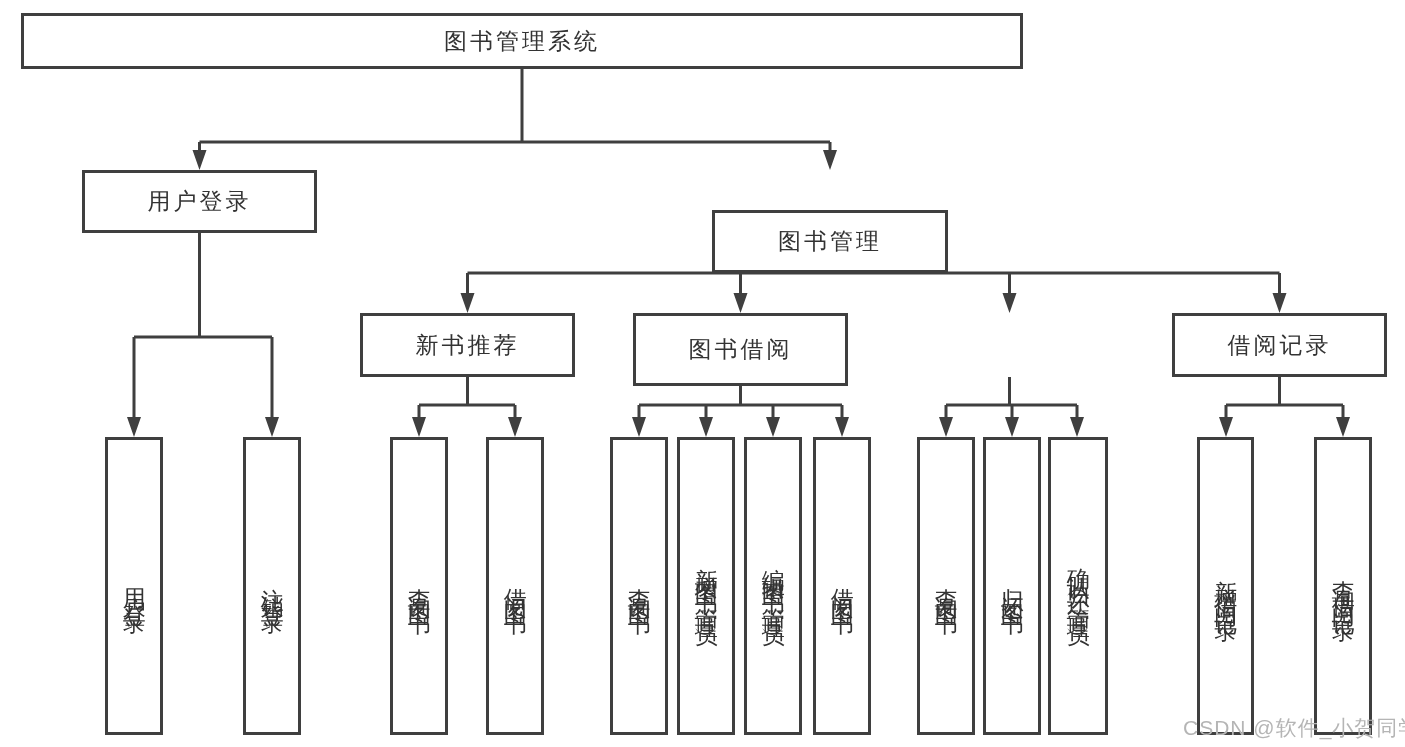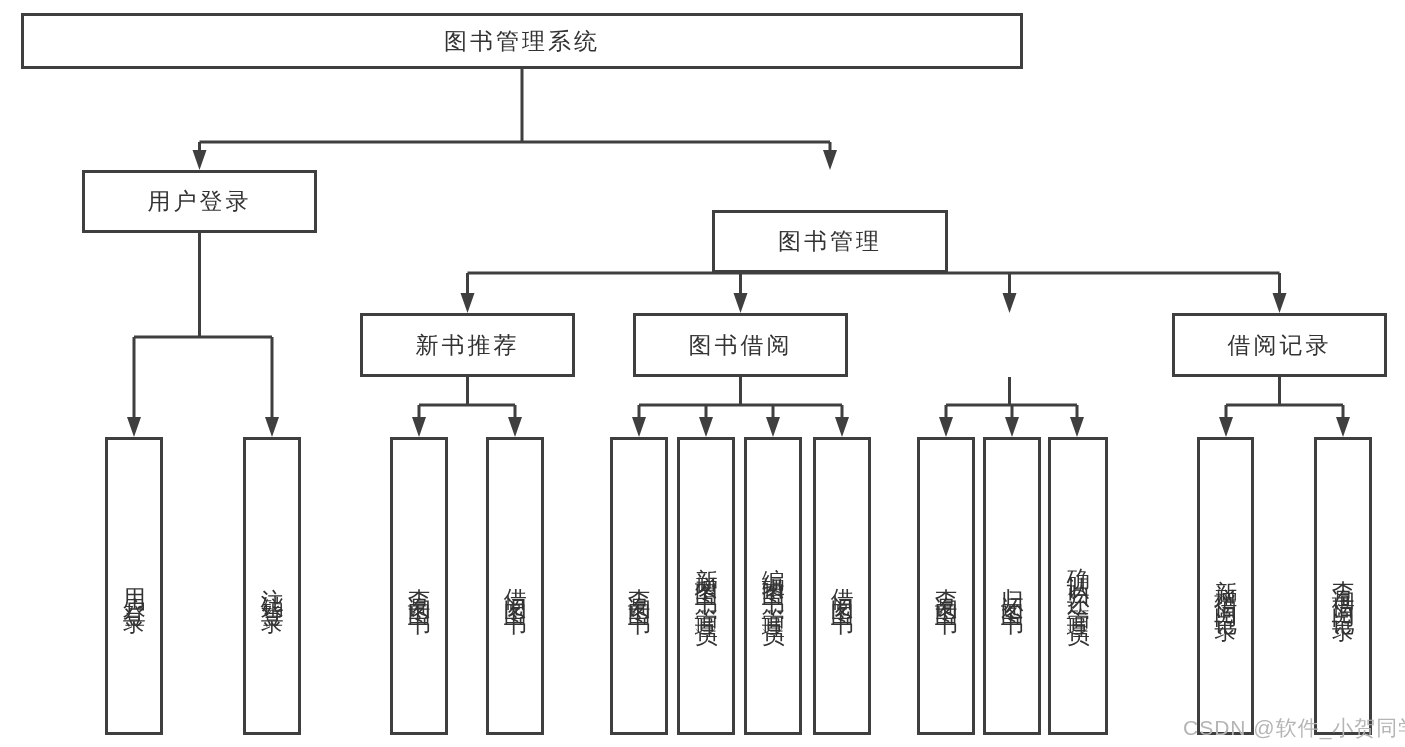--- a/index.html
+++ b/index.html
@@ -111,21 +111,21 @@
       M1336 417 L1350 417 L1343 437 Z
     "></path>
   </svg>
 
   <div class="box" style="left:21px;top:13px;width:1002px;height:56px;">图书管理系统</div>
 
   <div class="box" style="left:82px;top:170px;width:235px;height:63px;">用户登录</div>
   <div class="box" style="left:712px;top:170px;width:236px;height:63px;margin-top:40px;">图书管理</div>
 
   <div class="box" style="left:360px;top:313px;width:215px;height:64px;">新书推荐</div>
-  <div class="box" style="left:633px;top:313px;width:215px;height:64px;">图书借阅</div>
+  <div class="box" style="left:633px;top:313px;width:215px;height:73px;">图书借阅</div>
   <div class="box" style="left:1172px;top:313px;width:215px;height:64px;">借阅记录</div>
 
   <div class="box vbox" style="left:105px;top:437px;width:58px;height:298px;">用户登录</div>
   <div class="box vbox" style="left:243px;top:437px;width:58px;height:298px;">注销登录</div>
 
   <div class="box vbox" style="left:390px;top:437px;width:58px;height:298px;">查询图书</div>
   <div class="box vbox" style="left:486px;top:437px;width:58px;height:298px;">借阅图书</div>
 
   <div class="box vbox" style="left:610px;top:437px;width:58px;height:298px;">查询图书</div>
   <div class="box vbox" style="left:677px;top:437px;width:58px;height:298px;">新增图书（管理员）</div>

